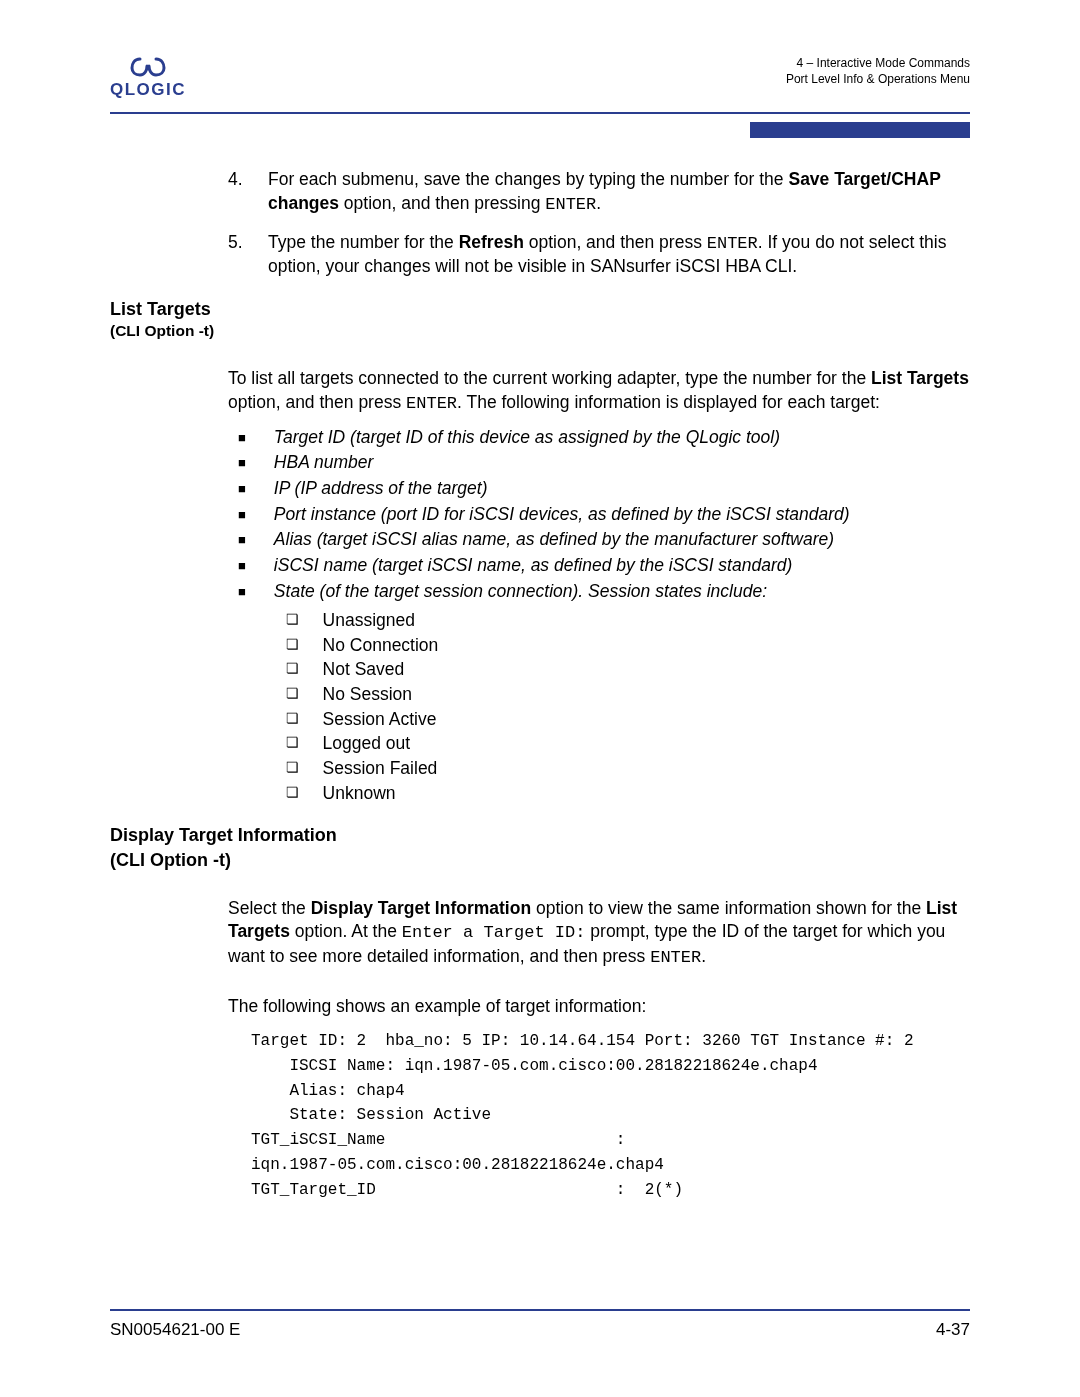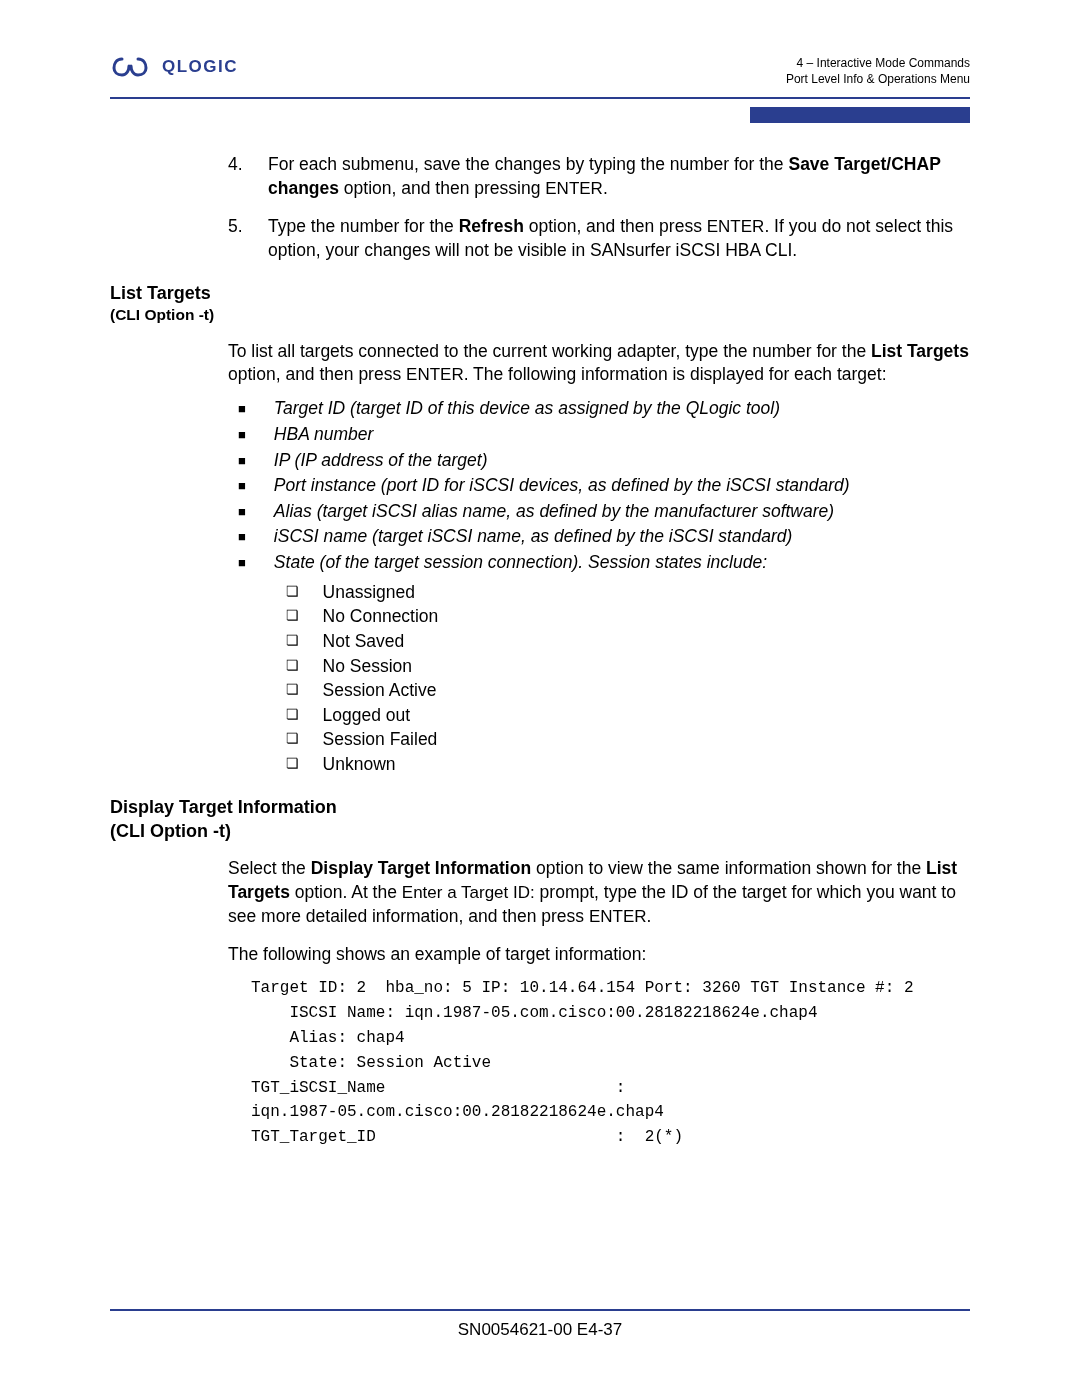--- a/index.html
+++ b/index.html
@@ -21,71 +21,71 @@
   .header {
     display: flex;
     justify-content: space-between;
     align-items: flex-start;
     border-bottom: 2.5px solid #2a3e8f;
     padding-bottom: 10px;
     margin-bottom: 8px;
   }
   .logo {
     display: flex;
+    flex-direction: column;
     align-items: center;
     color: #2a3e8f;
     font-weight: bold;
     font-size: 17px;
     letter-spacing: 1.5px;
-    gap: 12px;
   }
   .logo svg { margin-bottom: 2px; }
   .header-right {
     text-align: right;
     font-size: 12px;
   }
   .accent-bar {
     height: 16px;
     background: #2a3e8f;
     width: 220px;
     margin-left: auto;
     margin-bottom: 30px;
   }
   .content { margin-left: 118px; }
   .step { display: flex; margin-bottom: 14px; }
   .step-num { width: 40px; flex-shrink: 0; }
   .section { margin-top: 18px; }
   .sec-title { font-weight: bold; font-size: 18px; margin-left: -118px; }
   .sec-sub { font-weight: bold; font-size: 15.5px; margin-left: -118px; margin-top: 0; }
   .sec-sub2 { font-weight: bold; font-size: 18px; margin-left: -118px; margin-top: 18px; }
-  .para { margin-top: 14px; }
+  .para { margin-top: 25px; }
   .ul1 { list-style: none; padding: 0; margin: 10px 0 0 10px; font-style: italic; }
   .ul1 > li { display: flex; align-items: flex-start; margin-bottom: 2px; }
   .ul1 > li::before { content: "■"; font-size: 13px; margin-right: 28px; margin-top: 3px; }
   .ul2 { list-style: none; padding: 0; margin: 6px 0 0 58px; }
   .ul2 > li { display: flex; align-items: flex-start; margin-bottom: 1px; }
   .ul2 > li::before { content: "❏"; font-size: 14px; margin-right: 24px; margin-top: 1px; }
-  .mono { font-family: Liberation Sans, sans-serif; font-size: 17px; }
+  .mono { font-family: Liberation Mono, monospace; font-size: 17px; }
   .code-block {
     font-family: "Courier New", monospace;
     font-size: 16px;
     white-space: pre;
     line-height: 1.55;
     margin-top: 10px;
     margin-left: 23px;
   }
   .footer {
     position: absolute;
     bottom: 55px;
     left: 110px;
     right: 110px;
     border-top: 2px solid #2a3e8f;
     padding-top: 8px;
     display: flex;
-    justify-content: center;
+    justify-content: space-between;
     font-size: 17px;
   }
   b { font-weight: bold; }
 </style>
 </head>
 <body>
 
 <div class="page">
 
   <div class="header">

